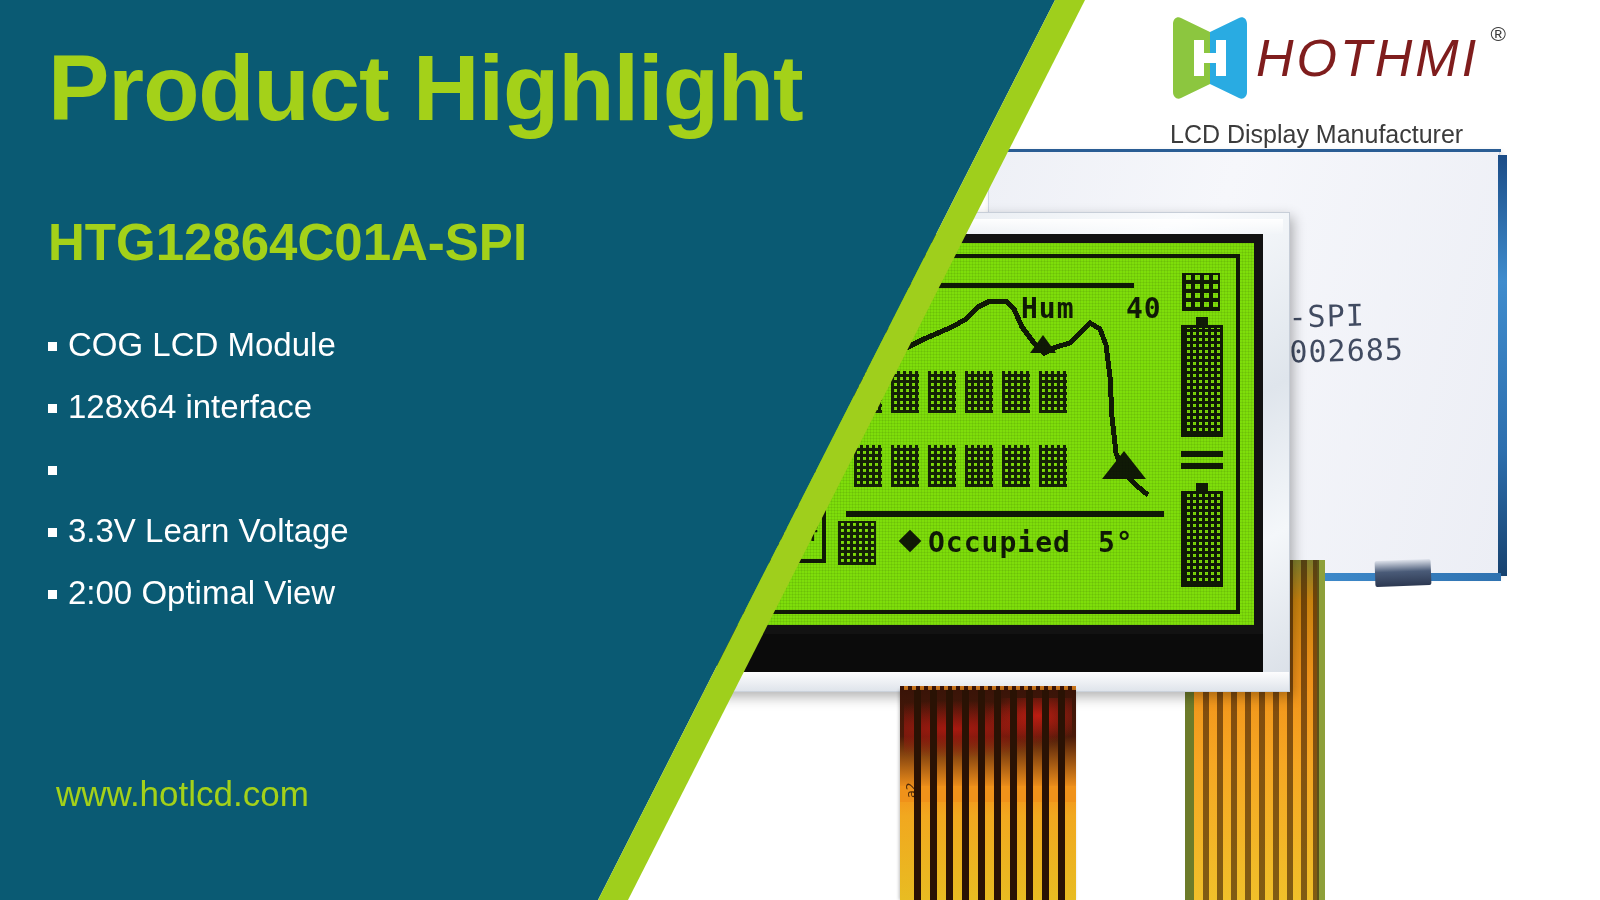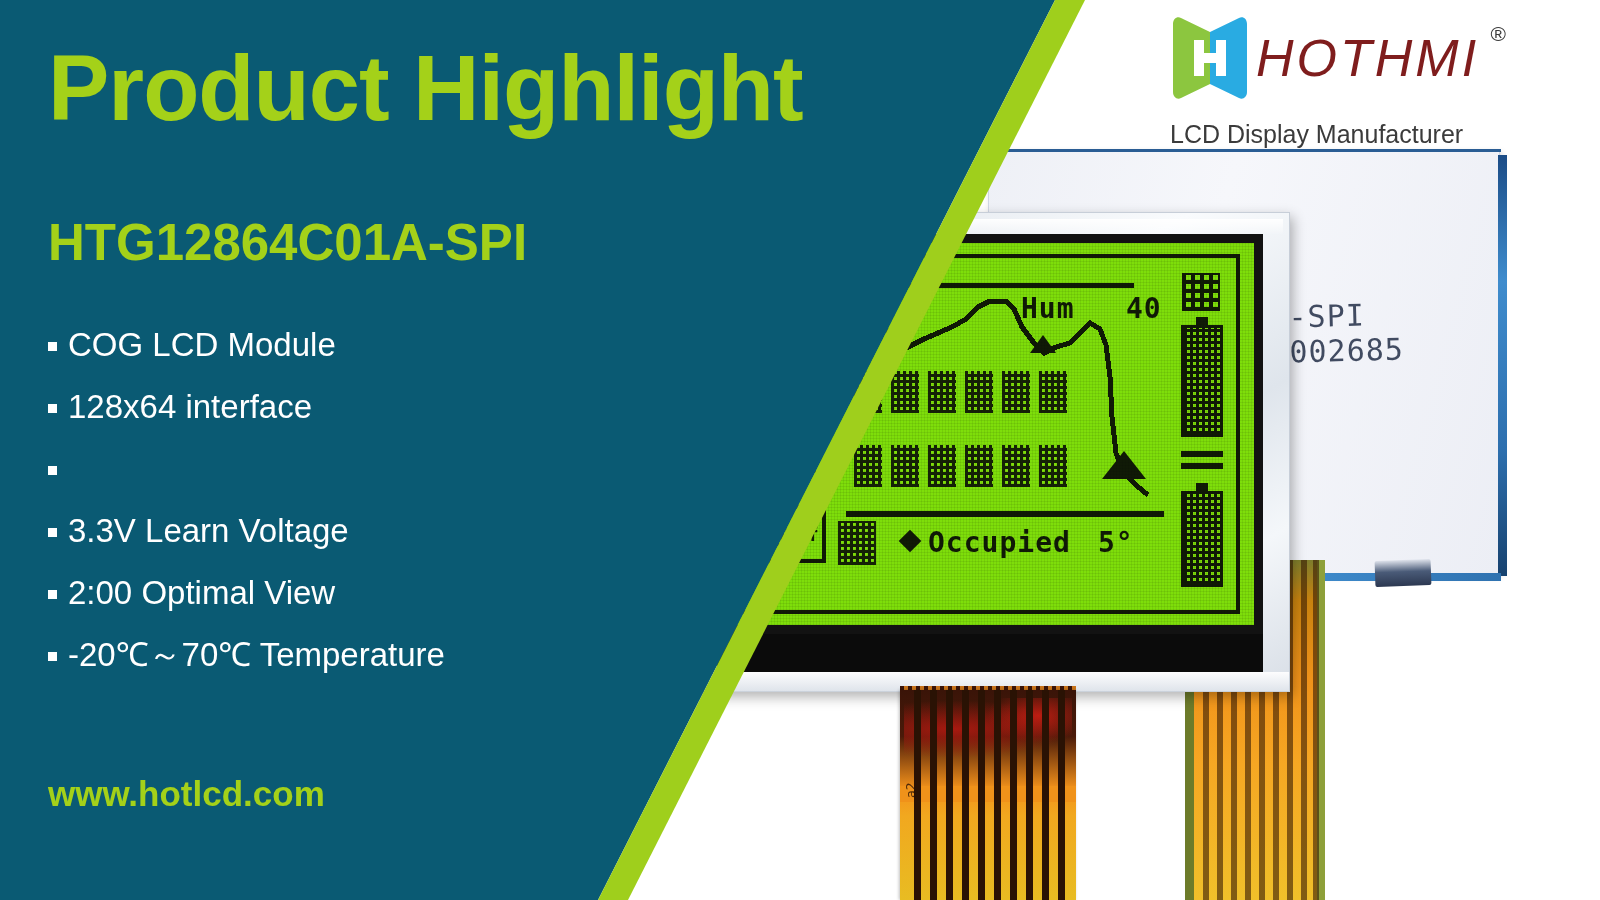--- a/index.html
+++ b/index.html
@@ -57,22 +57,22 @@
   .bullet-text {
     color:#ffffff; font-size:33px; font-weight:400;
     white-space:nowrap; line-height:1;
   }
 
   .learn {
     position:absolute; left:4px; top:730px;
     color:#ffffff; font-size:31px; font-weight:400; white-space:nowrap;
   }
   .website {
-    position:absolute; left:4px; top:774px;
-    color:#a4d119; font-size:35px; font-weight:bold; white-space:nowrap;
+    position:absolute; left:12px; top:774px;
+    color:#a4d119; font-size:35px; font-weight:normal; white-space:nowrap;
   }
 
   
   .logo-wrap { position:absolute; left:1170px; top:14px; width:330px; height:122px; }
   .logo-row { display:flex; align-items:center; height:88px; position:relative; }
   .logo-mark { width:80px; height:86px; flex:0 0 auto; position:relative; }
   .logo-word {
     font-size:52px; color:#7f1d1d; letter-spacing:3px;
     font-weight:400; margin-left:6px; line-height:1;
     white-space:nowrap;
@@ -457,24 +457,20 @@
         <span class="bullet-dot"></span>
       </div>
       <div class="bullet-row">
         <span class="bullet-dot"></span>
         <span class="bullet-text">3.3V Learn Voltage</span>
       </div>
       <div class="bullet-row">
         <span class="bullet-dot"></span>
         <span class="bullet-text">2:00 Optimal View</span>
       </div>
-      <div class="bullet-row">
-        <span class="bullet-dot"></span>
-        <span class="bullet-text">-20℃～70℃ Temperature</span>
-      </div>
     </div>
 
     <div class="website">www.hotlcd.com</div>
   </div>
 
   <div class="logo-wrap">
     <div class="logo-row">
       <div class="logo-mark">
         <svg width="80" height="86" viewBox="0 0 80 86">
           <path d="M3 9 C3 4 7 1 11 3 L40 17 L40 69 L11 83 C7 85 3 82 3 77 Z" fill="#8cc63f"></path>

